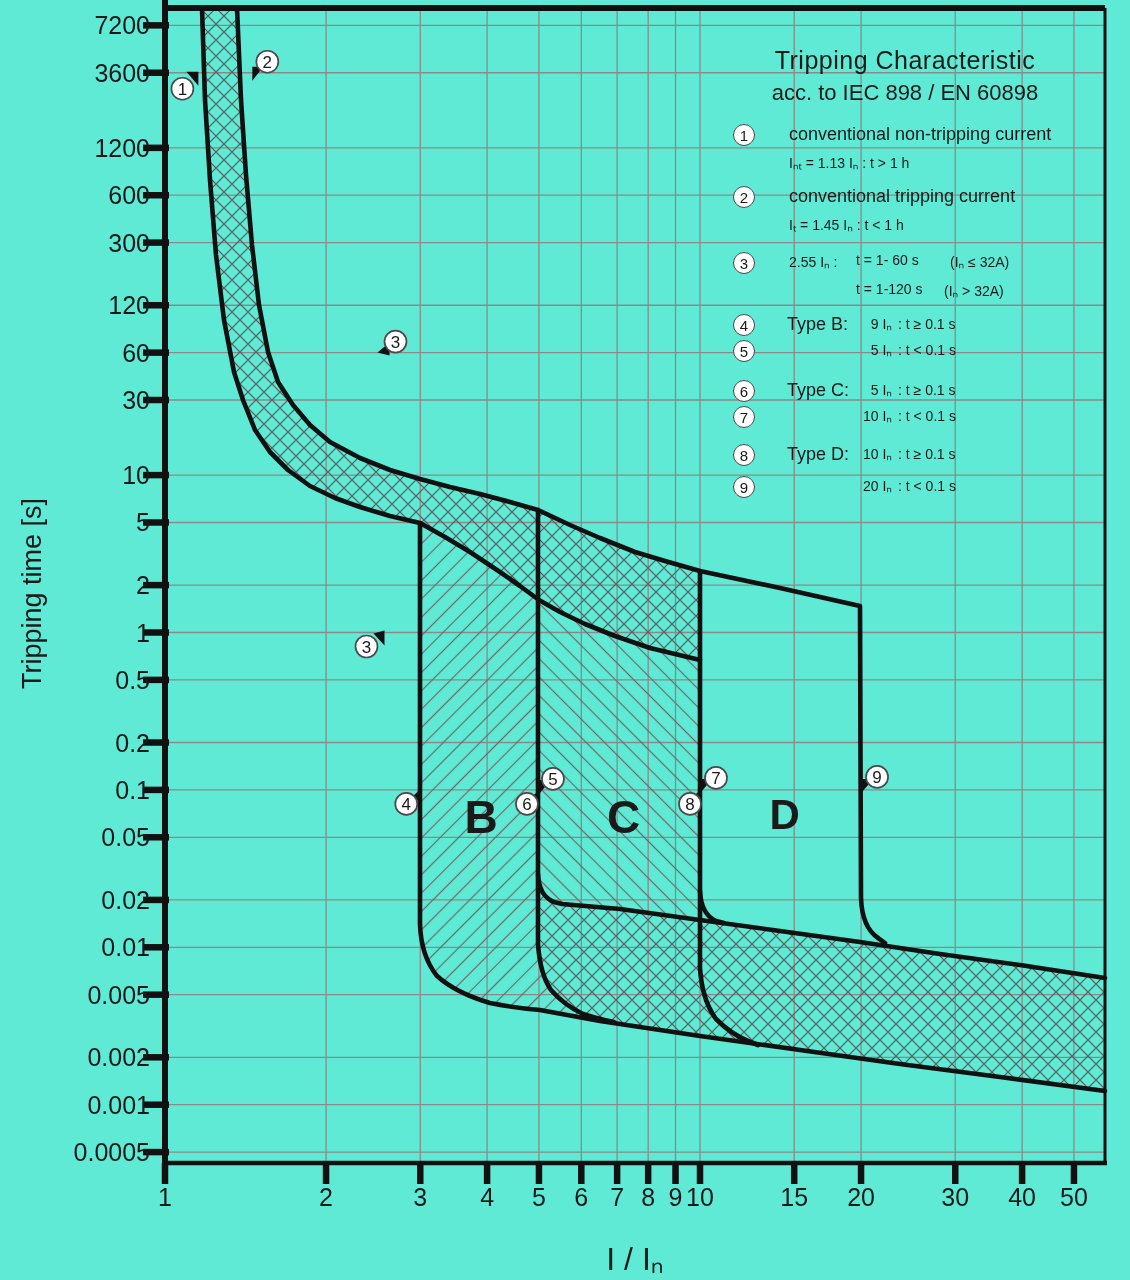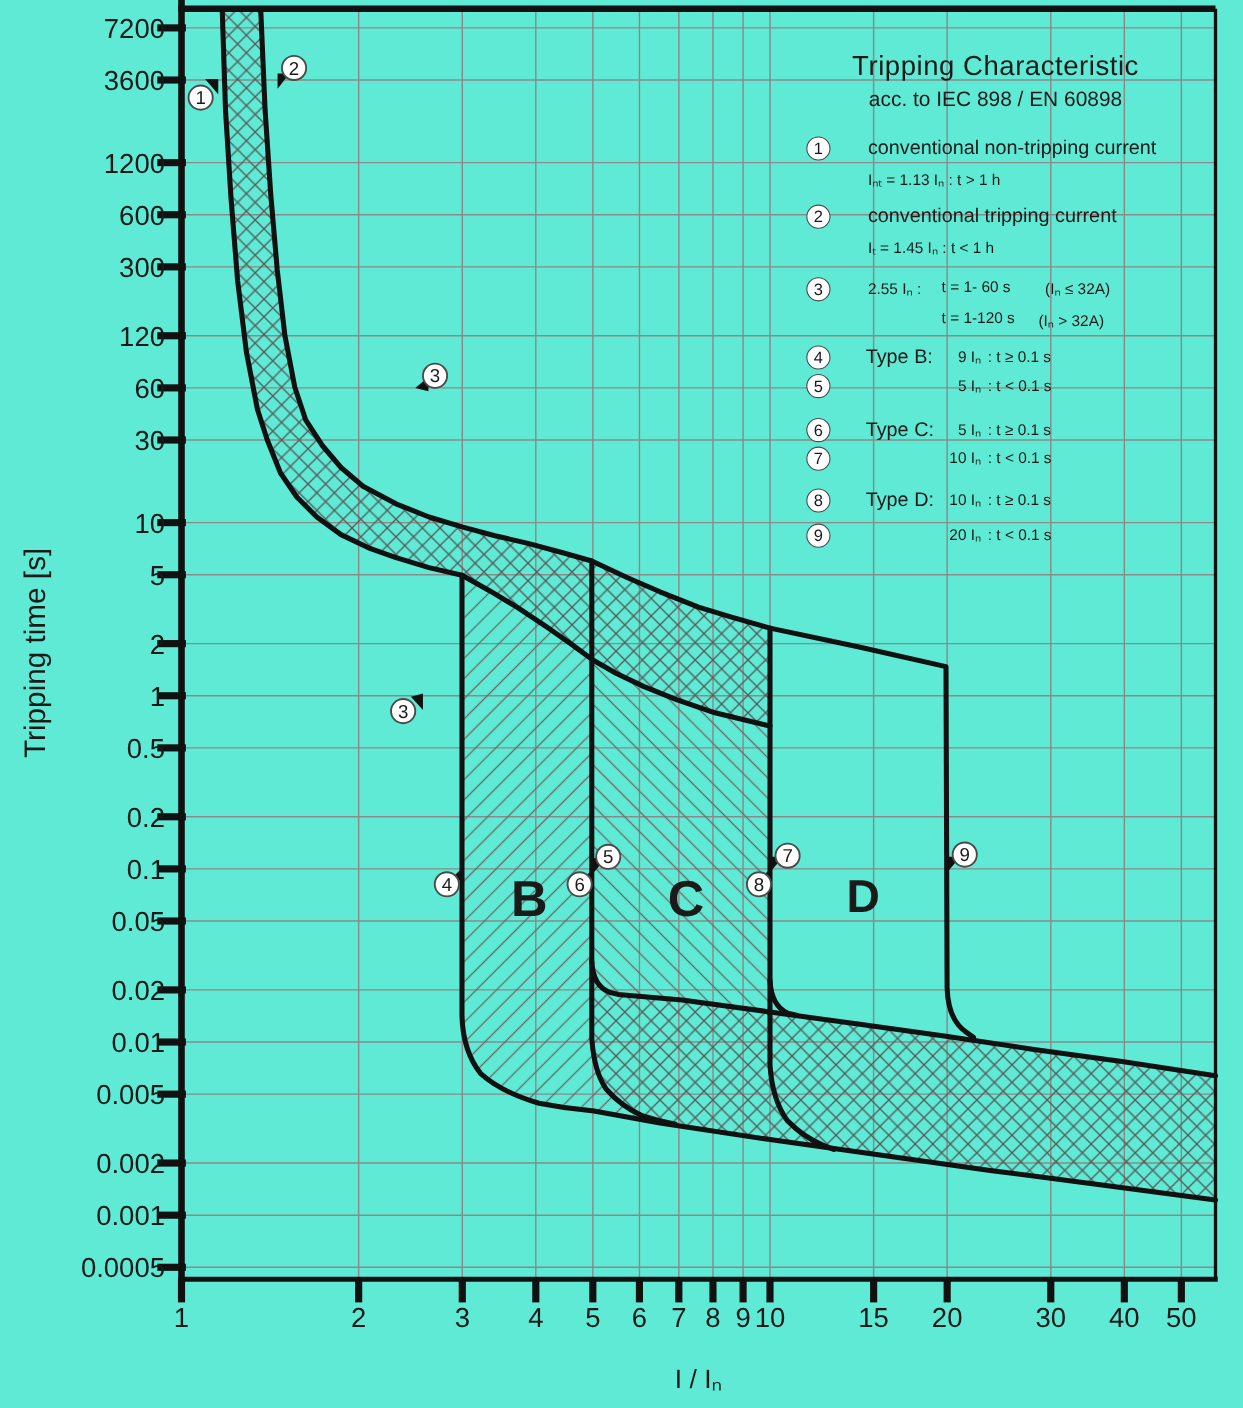--- a/index.html
+++ b/index.html
@@ -3,29 +3,29 @@
 <meta charset="utf-8">
 <style>
   html,body{margin:0;padding:0;background:#fff;}
   #page{position:relative;width:1130px;height:1280px;background:#5eead4;overflow:hidden;
         font-family:"Liberation Sans",sans-serif;color:#1a1a1a;}
   svg text{font-family:"Liberation Sans",sans-serif;fill:#1a1a1a;}
   .abs{position:absolute;}
   
   #legend-title{position:absolute;left:700px;top:46px;width:410px;text-align:center;
                 font-size:25px;letter-spacing:.5px;}
-  #legend-sub{position:absolute;left:700px;top:80px;width:410px;text-align:center;font-size:19px;}
+  #legend-sub{position:absolute;left:700px;top:80px;width:410px;text-align:center;font-size:22px;}
   .lnum{position:absolute;width:22px;height:22px;border:1.6px solid #4a4a4a;border-radius:50%;
         font-size:15px;line-height:22px;text-align:center;background:#fff;box-sizing:border-box;}
   .ltxt{position:absolute;font-size:18px;white-space:nowrap;}
   .lform{position:absolute;font-size:14px;white-space:nowrap;}
   .qty{display:inline-block;width:46px;text-align:right;margin-right:6px;}
   #ylab{position:absolute;left:-78px;top:578px;width:220px;text-align:center;font-size:27px;
         transform:rotate(-90deg);transform-origin:center;}
-  #xlab{position:absolute;left:540px;top:1236px;width:190px;text-align:center;font-size:24px;}
+  #xlab{position:absolute;left:540px;top:1236px;width:190px;text-align:center;font-size:32px;}
 </style>
 </head>
 <body>
 
 <div id="page">
 
   <svg id="plot" width="1130" height="1280" viewBox="0 0 1130 1280">
     <defs>
       <pattern id="hB" patternUnits="userSpaceOnUse" width="13" height="13" patternTransform="rotate(45)">
         <line x1="6.5" y1="-1" x2="6.5" y2="14" stroke="#6a6a6a" stroke-width="1.2"></line>

